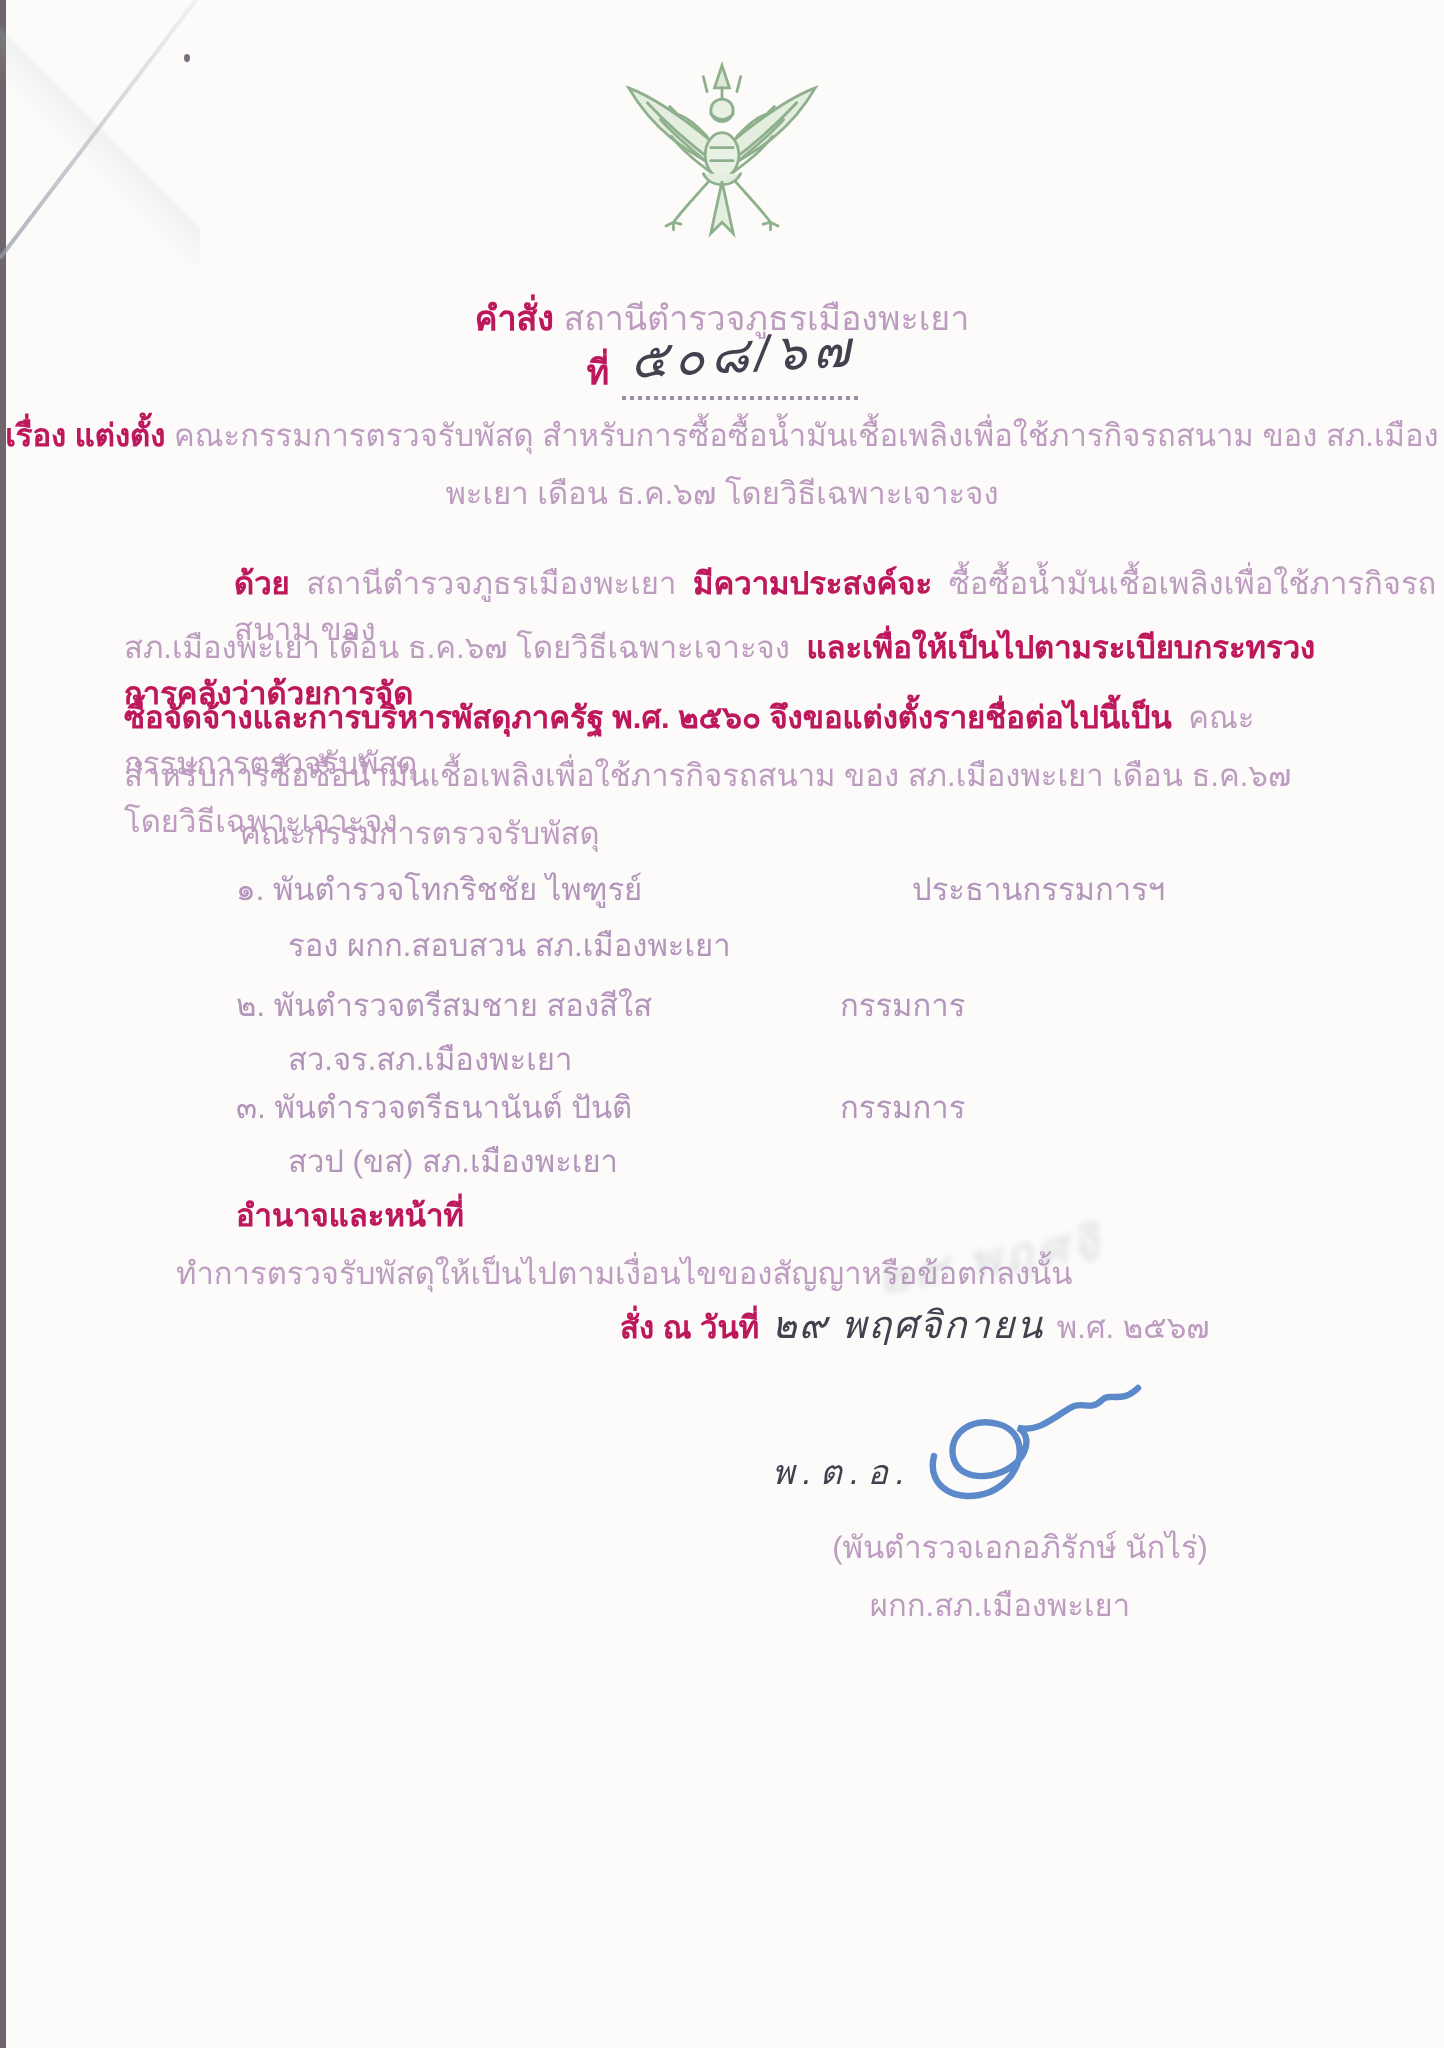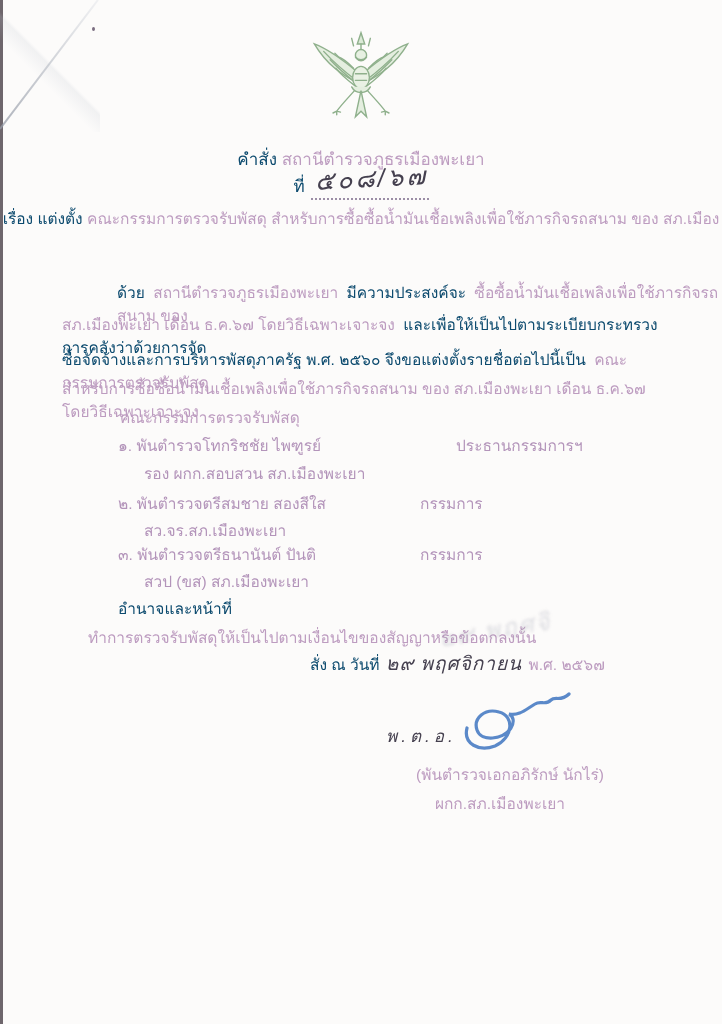--- a/index.html
+++ b/index.html
@@ -20,21 +20,21 @@
     transform:rotate(-52.8deg);transform-origin:left center;
   }
   .fold-shade{
     position:absolute;left:0;top:0;width:100px;height:132px;
     background:linear-gradient(225deg, rgba(255,255,255,0) 48%, rgba(190,196,206,.18) 50%, rgba(255,255,255,0) 60%);
     pointer-events:none;
   }
   .speck{position:absolute;left:92px;top:27px;width:3px;height:4px;background:#5a4a62;border-radius:50%;opacity:.8;}
 
   
-  .t-dark{color:#0c4a6e;font-weight:normal;}
+  .t-dark{color:#be185d;font-weight:bold;}
   .t-light{color:#bd9cc0;}
   .t-mid{color:#b394ba;}
 
   .center{left:0;width:722px;text-align:center;}
   .abs{position:absolute;font-size:15.5px;line-height:1.5;}
 
   .emblem{position:absolute;left:50%;top:26px;transform:translateX(-50%);}
 
   .title-line{top:147px;font-size:17px;}
   .docno-line{top:174px;font-size:17px;}
@@ -119,20 +119,23 @@
 
   <div class="abs center docno-line">
     <span class="t-dark">ที่</span><span class="docno-dotted"><span class="handwriting docno-hand">๕๐๘/๖๗</span></span>
   </div>
 
   <div class="abs center subject">
     <div>
       <span class="t-dark">เรื่อง แต่งตั้ง</span>
       <span class="t-light">คณะกรรมการตรวจรับพัสดุ สำหรับการซื้อซื้อน้ำมันเชื้อเพลิงเพื่อใช้ภารกิจรถสนาม ของ สภ.เมือง</span>
     </div>
+    <div>
+      <span class="t-light">พะเยา เดือน ธ.ค.๖๗ โดยวิธีเฉพาะเจาะจง</span>
+    </div>
   </div>
 
   <div class="abs bodyline" style="top:281px;padding-left:55px;">
     <span class="seg t-dark">ด้วย</span>
     <span class="seg t-light">สถานีตำรวจภูธรเมืองพะเยา</span>
     <span class="seg t-dark">มีความประสงค์จะ</span>
     <span class="seg t-light">ซื้อซื้อน้ำมันเชื้อเพลิงเพื่อใช้ภารกิจรถสนาม ของ</span>
   </div>
   <div class="abs bodyline" style="top:313px;">
     <span class="seg t-light">สภ.เมืองพะเยา เดือน ธ.ค.๖๗ โดยวิธีเฉพาะเจาะจง</span>

